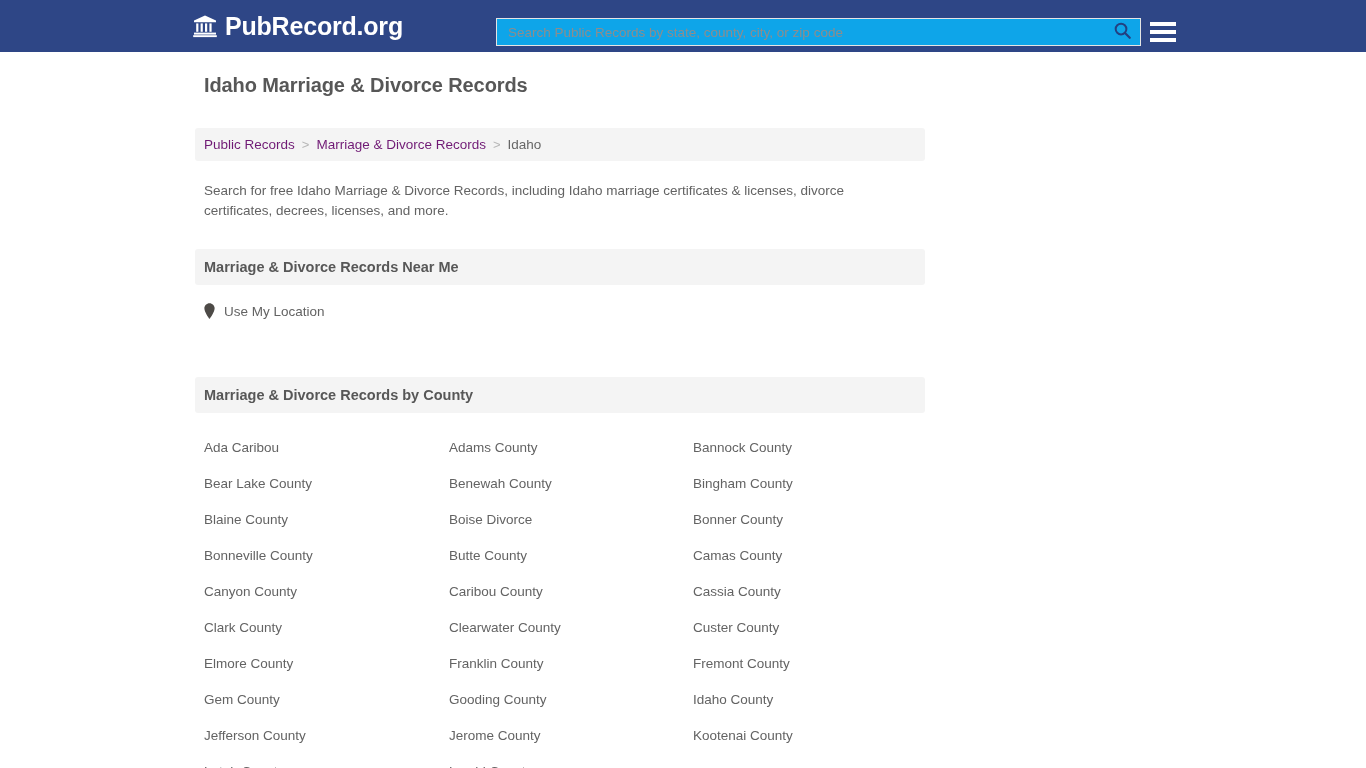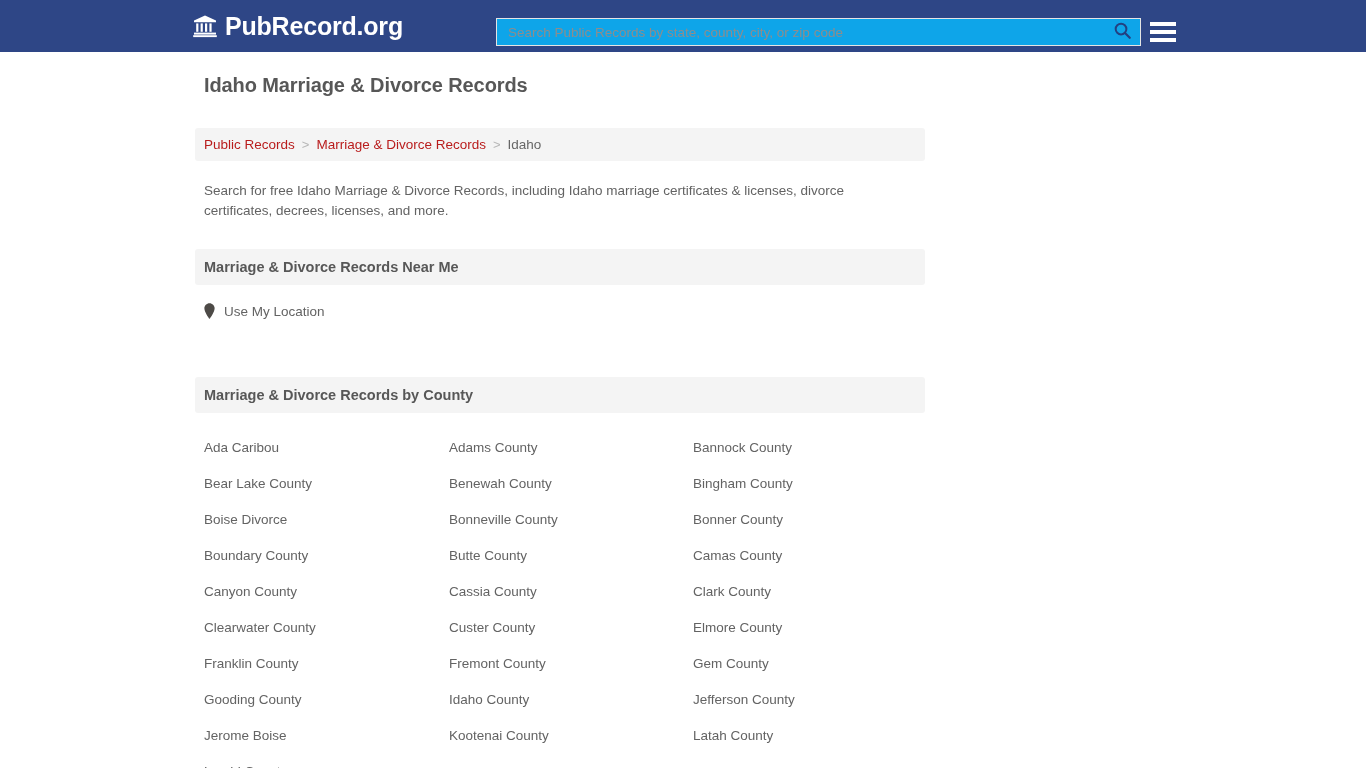--- a/index.html
+++ b/index.html
@@ -123,21 +123,21 @@
   .breadcrumb {
     background: #f4f4f4;
     border-radius: 3px;
     height: 33px;
     display: flex;
     align-items: center;
     padding: 0 9px;
     font-size: 13.5px;
   }
   .breadcrumb a {
-    color: #b91c1c;
+    color: #701a75;
     text-decoration: none;
   }
   .breadcrumb .crumb-sep {
     color: #b6b6b6;
     margin: 0 7px;
     font-size: 13px;
   }
   .breadcrumb .crumb-current { color: #666666; }
 
   .intro {
@@ -267,38 +267,39 @@
 
     <div class="section-head by-county">Marriage &amp; Divorce Records by County</div>
 
     <div class="county-grid" id="county-grid">
         <a class="county-link" href="#">Ada Caribou</a>
         <a class="county-link" href="#">Adams County</a>
         <a class="county-link" href="#">Bannock County</a>
         <a class="county-link" href="#">Bear Lake County</a>
         <a class="county-link" href="#">Benewah County</a>
         <a class="county-link" href="#">Bingham County</a>
+        <a class="county-link" href="#">Blaine County</a>
         <a class="county-link" href="#">Boise Divorce</a>
+        <a class="county-link" href="#">Bonner County</a>
         <a class="county-link" href="#">Bonneville County</a>
-        <a class="county-link" href="#">Bonner County</a>
-        <a class="county-link" href="#">Boundary County</a>
         <a class="county-link" href="#">Butte County</a>
         <a class="county-link" href="#">Camas County</a>
         <a class="county-link" href="#">Canyon County</a>
+        <a class="county-link" href="#">Caribou County</a>
         <a class="county-link" href="#">Cassia County</a>
         <a class="county-link" href="#">Clark County</a>
         <a class="county-link" href="#">Clearwater County</a>
         <a class="county-link" href="#">Custer County</a>
         <a class="county-link" href="#">Elmore County</a>
         <a class="county-link" href="#">Franklin County</a>
         <a class="county-link" href="#">Fremont County</a>
         <a class="county-link" href="#">Gem County</a>
         <a class="county-link" href="#">Gooding County</a>
         <a class="county-link" href="#">Idaho County</a>
         <a class="county-link" href="#">Jefferson County</a>
-        <a class="county-link" href="#">Jerome Boise</a>
+        <a class="county-link" href="#">Jerome County</a>
         <a class="county-link" href="#">Kootenai County</a>
         <a class="county-link" href="#">Latah County</a>
         <a class="county-link" href="#">Lemhi County</a>
       </div>
 
   </div>
 </div>
 
 </body></html>

